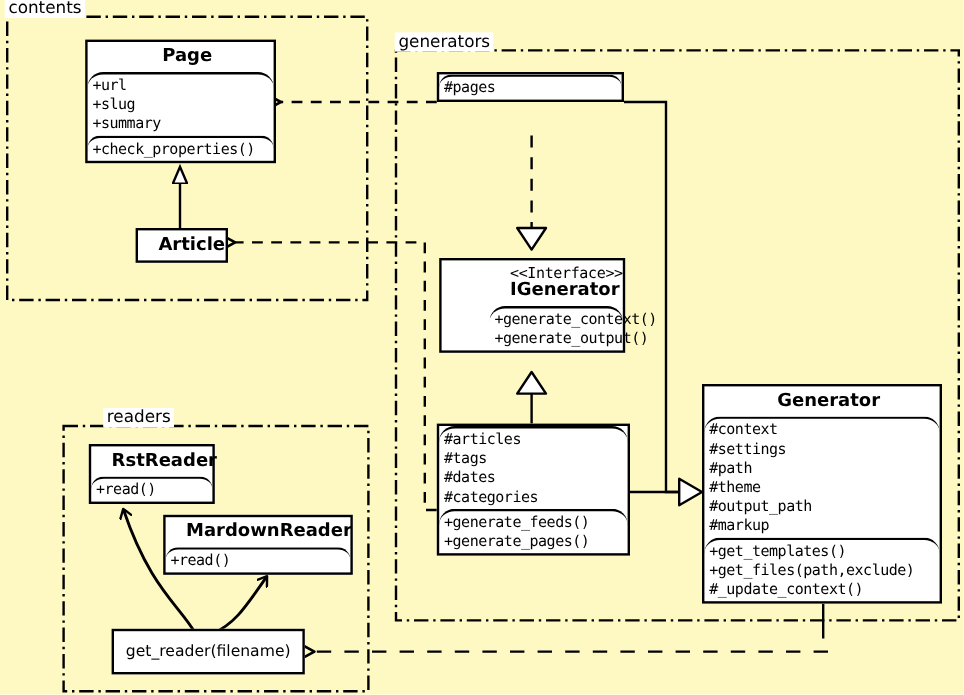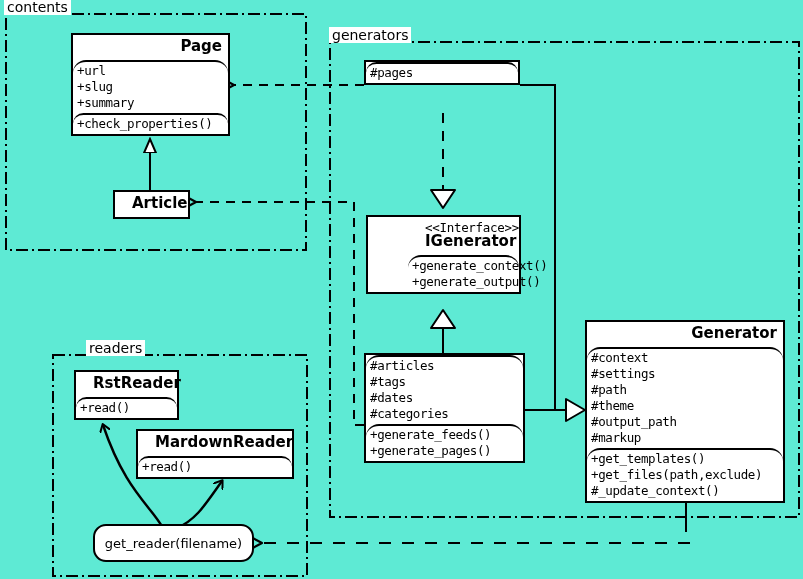--- a/index.html
+++ b/index.html
@@ -4,21 +4,21 @@
 <style>
   html, body {
     margin: 0;
     padding: 0;
     background: #ffffff;
   }
   #canvas {
     position: relative;
     width: 803px;
     height: 579px;
-    background: #5eead4;
+    background: #fef9c3;
     font-family: "DejaVu Sans", sans-serif;
     overflow: hidden;
   }
   svg.layer {
     position: absolute;
     left: 0;
     top: 0;
     width: 803px;
     height: 579px;
     pointer-events: none;
@@ -36,21 +36,21 @@
   }
   
   .cls {
     position: absolute;
     box-sizing: border-box;
     border: 2px solid #000;
     background: #ffffff;
     z-index: 3;
   }
   .cls .name {
-    text-align: right;
+    text-align: center;
     font-family: "DejaVu Sans", sans-serif;
     font-weight: bold;
     font-size: 15px;
     color: #000;
     padding: 4px 6px 5px 6px;
     line-height: 1.05;
     margin-left: 11px;
   }
   .cls .stereo {
     display: block;
@@ -249,17 +249,17 @@
     </div>
   </div>
 
   <div class="cls" style="left:136px; top:429px; width:158px;">
     <div class="name">MardownReader</div>
     <div class="compartment">
       <div class="row">+read()</div>
     </div>
   </div>
 
-  <div class="fnbox" style="left:93px; top:524px; width:161px; height:38px;border-radius:13px;">
+  <div class="fnbox" style="left:93px; top:524px; width:161px; height:38px;">
     <span>get_reader(filename)</span>
   </div>
 
 </div>
 
 </body></html>

